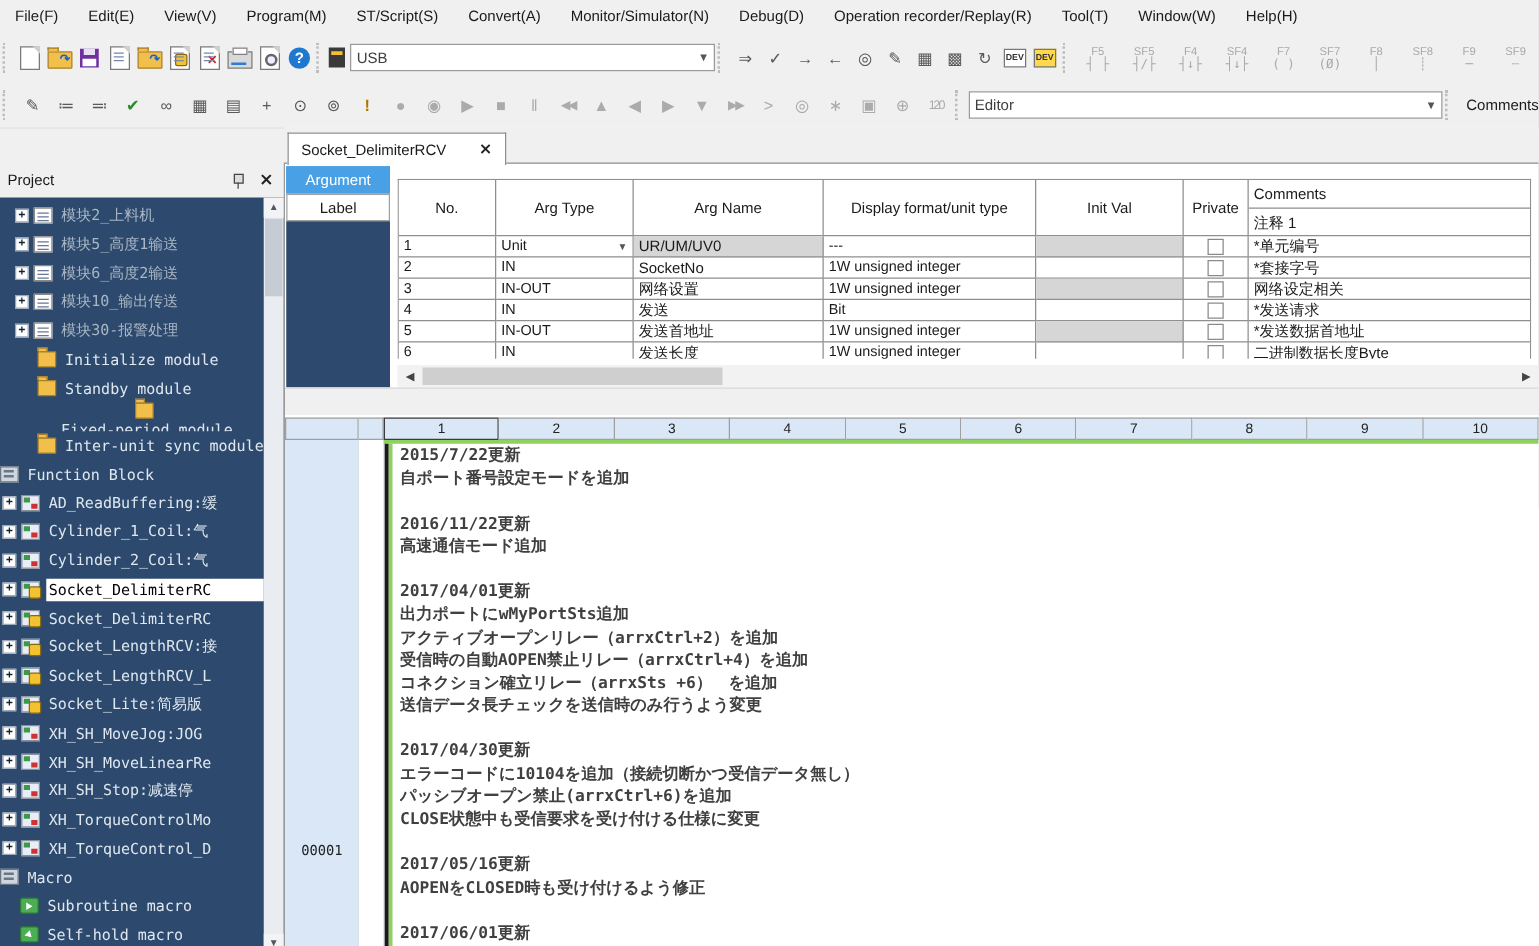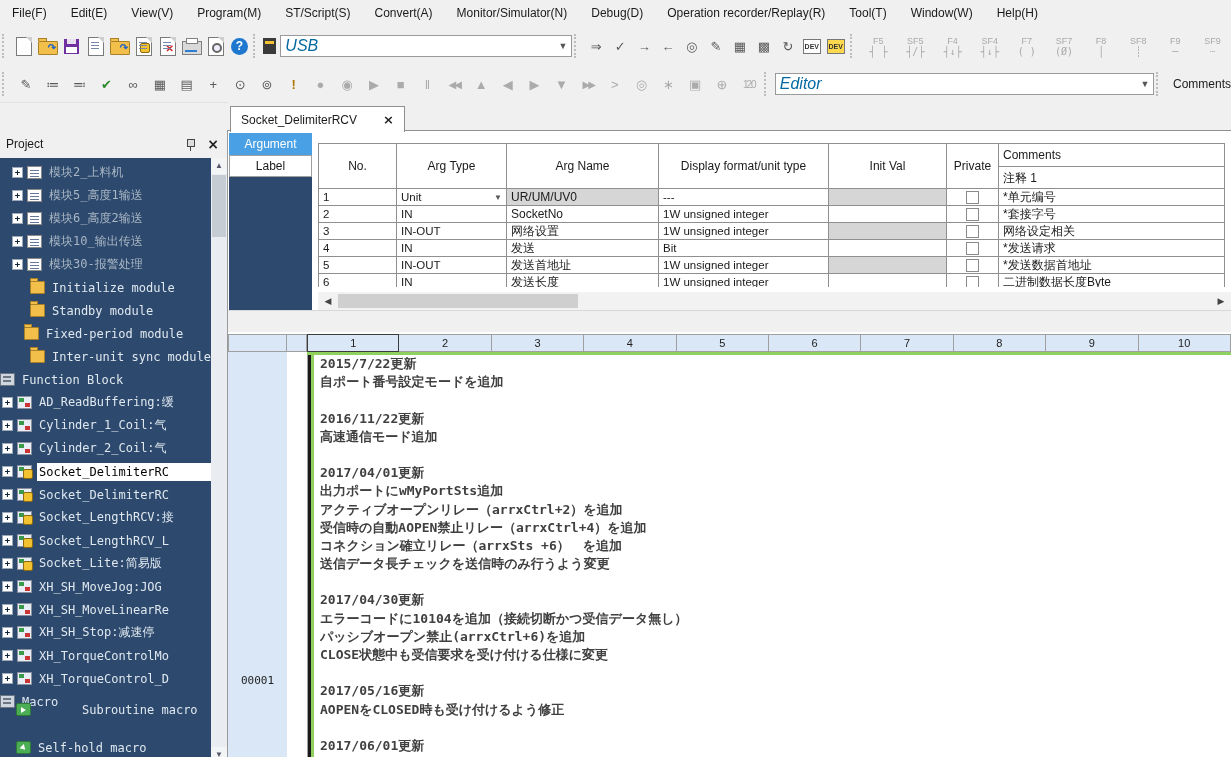--- a/index.html
+++ b/index.html
@@ -33,21 +33,21 @@
   .sv::after{content:"";position:absolute;left:2px;bottom:1px;width:11px;height:6px;background:#fff;}
   .pr{width:18px;height:12px;background:#d9d9d9;border:1px solid #808080;position:relative;margin-top:4px;}
   .pr::before{content:"";position:absolute;left:3px;top:-4px;width:10px;height:4px;background:#fff;border:1px solid #808080;}
   .pr::after{content:"";position:absolute;left:2px;bottom:2px;width:12px;height:2px;background:#2d7dd2;}
   .hp{width:17px;height:17px;border-radius:50%;background:#1e78d0;color:#fff;font:700 12px/17px "Liberation Sans",sans-serif;text-align:center;}
   .conn{width:13px;height:16px;background:#3a3a3a;position:relative;}
   .conn::before{content:"";position:absolute;left:2px;top:3px;width:9px;height:3px;background:#f2c230;}
   .devt{font:700 7px/9px "Liberation Sans",sans-serif;color:#333;border:1px solid #777;background:#fff;padding:2px 1px;}
   .devt.y{background:#ffd94d;}
   .combo{height:22px;background:#fff;border:1px solid #9a9a9a;display:flex;align-items:center;padding:0 4px;box-sizing:border-box;}
-  .combo .cval{flex:1;font-size:16px;color:#0369a1;font-style:italic;}
+  .combo .cval{flex:1;font-size:12px;color:#404040;}
   .combo .carr{font-size:9px;color:#555;}
   .fkey{width:44px;height:30px;border:0;background:transparent;display:flex;flex-direction:column;align-items:center;justify-content:center;color:#a9a9a9;padding:0;}
   .fkey .fl{font-size:9px;line-height:10px;}
   .fkey .fs{font-size:10px;line-height:11px;font-family:"DejaVu Sans Mono",monospace;}
   
   .project{position:absolute;left:0;top:102px;width:228px;height:655px;background:#f0f0f0;border-right:1px solid #9a9a9a;box-sizing:border-box;margin-top:28px;}
   .phead{height:28px;display:flex;align-items:center;padding:0 6px;}
   .ptitle{flex:1;font-size:12px;}
   .pin{width:9px;height:13px;position:relative;margin-right:12px;cursor:pointer;}
   .pin::before{content:"";position:absolute;left:1px;top:1px;width:6px;height:6px;border:1px solid #444;background:#ddd;}
@@ -396,21 +396,21 @@
           <span class="lbl">模块30-报警处理</span>
         </div>
         <div class="trow" style="top: 118px; padding-left: 30px;">
           <span class="ti i-folder"></span>
           <span class="lbl">Initialize module</span>
         </div>
         <div class="trow" style="top: 141px; padding-left: 30px;">
           <span class="ti i-folder"></span>
           <span class="lbl">Standby module</span>
         </div>
-        <div class="trow" style="top: 164px; padding-left: 24px;">
+        <div class="trow" style="top: 164px; padding-left: 24px; flex-direction: column;">
           <span class="ti i-folder"></span>
           <span class="lbl">Fixed-period module</span>
         </div>
         <div class="trow" style="top: 187px; padding-left: 30px;">
           <span class="ti i-folder"></span>
           <span class="lbl">Inter-unit sync module</span>
         </div>
         <div class="trow" style="top: 210px; padding-left: 0px;">
           <span class="ti i-function-block-section"></span>
           <span class="lbl">Function Block</span>
@@ -477,21 +477,21 @@
         </div>
         <div class="trow" style="top: 509px; padding-left: 2px;">
           <span class="plus">+</span>
           <span class="ti i-fb"></span>
           <span class="lbl">XH_TorqueControl_D</span>
         </div>
         <div class="trow" style="top: 532px; padding-left: 0px;">
           <span class="ti i-macro-section"></span>
           <span class="lbl">Macro</span>
         </div>
-        <div class="trow" style="top: 540px; padding-left: 16px; gap: 44px;">
+        <div class="trow" style="top: 555px; padding-left: 16px;">
           <span class="ti i-subroutine-macro"></span>
           <span class="lbl">Subroutine macro</span>
         </div>
         <div class="trow" style="top: 578px; padding-left: 16px;">
           <span class="ti i-selfhold-macro"></span>
           <span class="lbl">Self-hold macro</span>
         </div>
         <div class="trow" style="top: 601px; padding-left: 0px;">
           <span class="lbl">Device default</span>
         </div>

